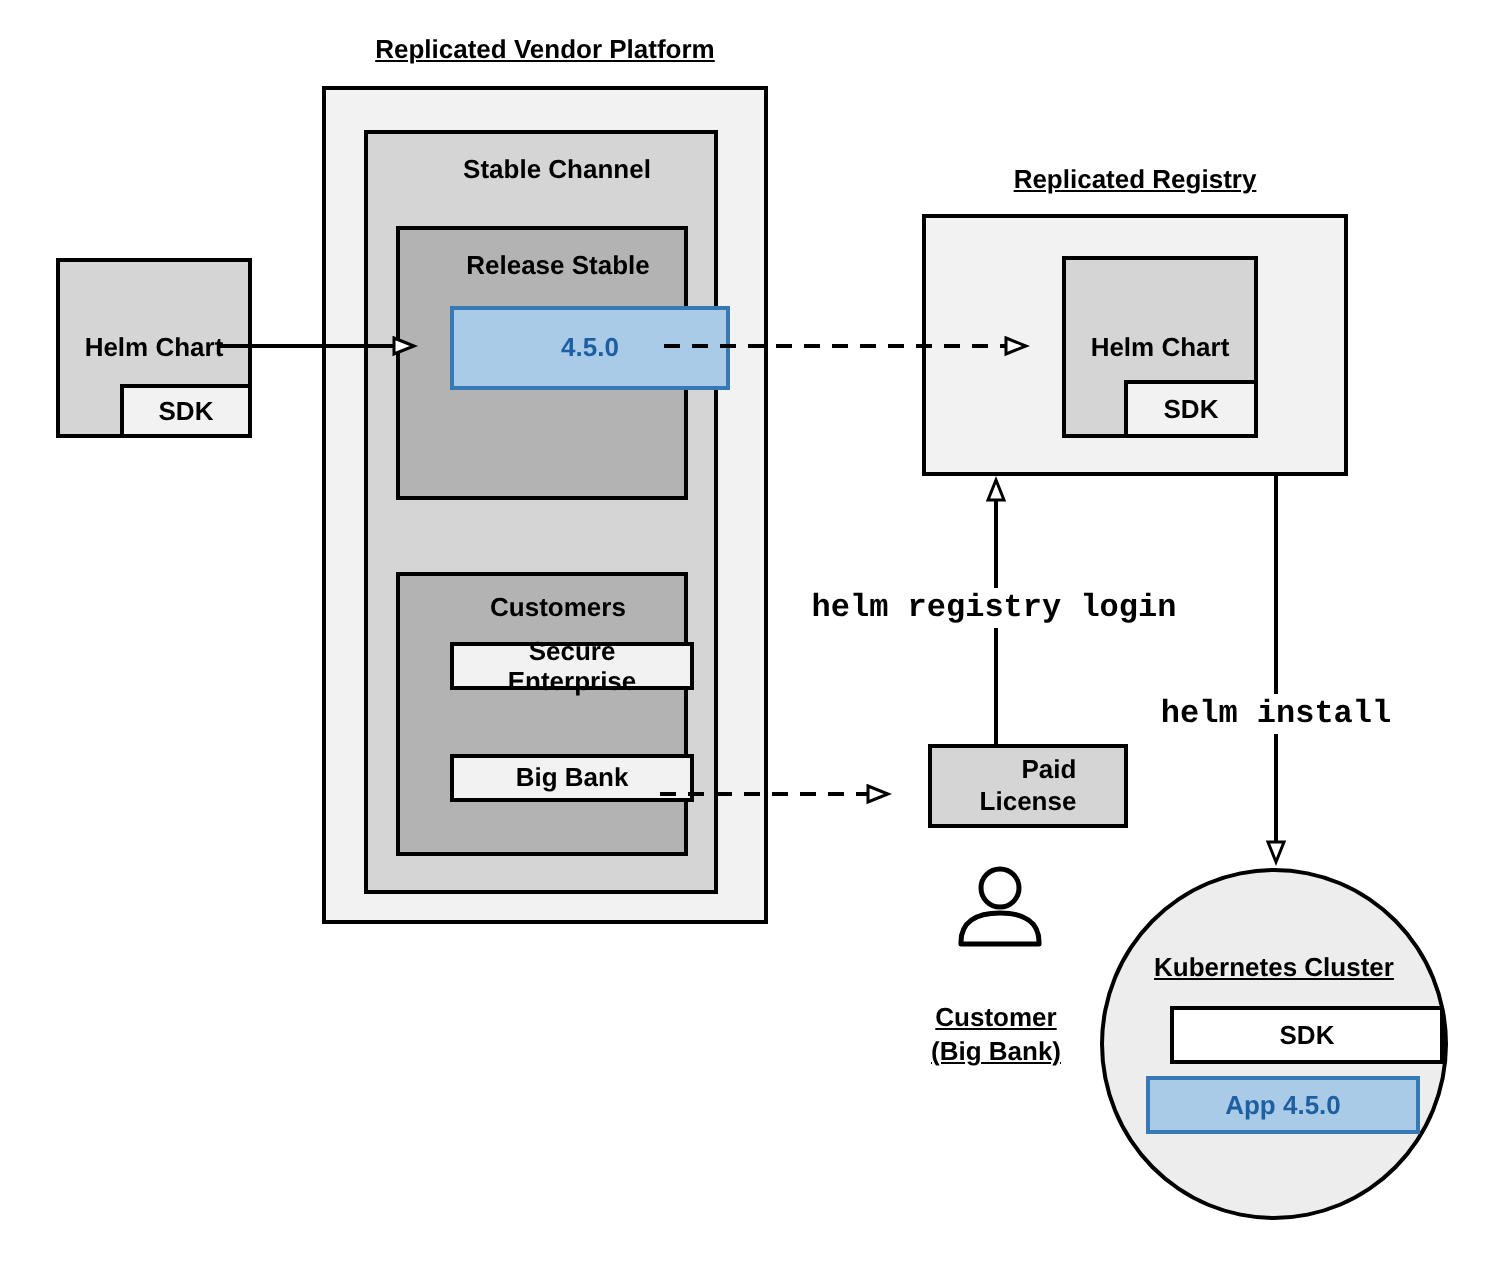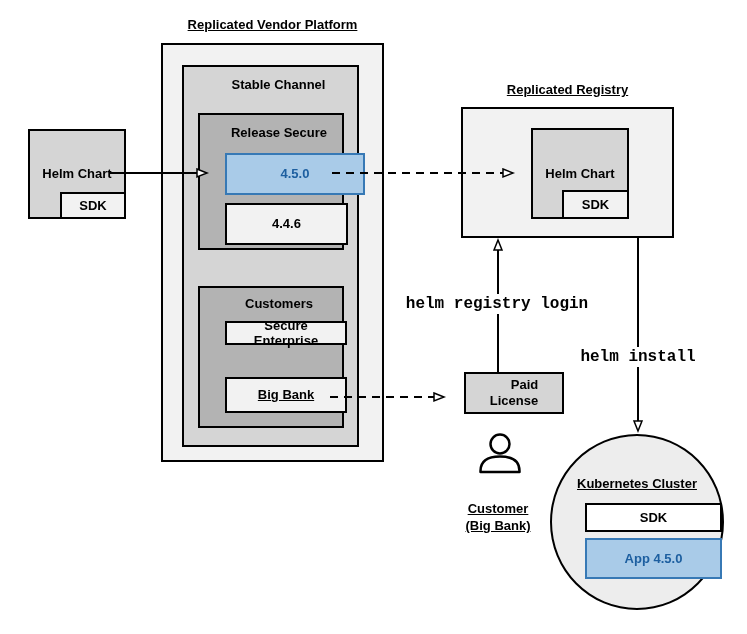--- a/index.html
+++ b/index.html
@@ -31,35 +31,34 @@
 
   <div class="float-title" style="left:161px;top:17px;width:223px;">Replicated Vendor Platform</div>
 
   <div class="box fill-light" style="left:161px;top:43px;width:223px;height:419px;"></div>
 
   <div class="box fill-medium" style="left:182px;top:65px;width:177px;height:382px;">
     <div class="box-title lbl" style="top:10px;">Stable Channel</div>
   </div>
 
   <div class="box fill-dark" style="left:198px;top:113px;width:146px;height:137px;">
-    <div class="box-title lbl" style="top:10px;">Release Secure</div>
+    <div class="box-title lbl" style="top:10px;">Release Stable</div>
   </div>
 
   <div class="box fill-blue flex-center lbl" style="left:209px;top:153px;width:140px;height:42px;">4.5.0</div>
 
-  <div class="box fill-light flex-center lbl" style="left:209px;top:203px;width:123px;height:42px;">4.4.6</div>
 
   <div class="box fill-dark" style="left:198px;top:286px;width:146px;height:142px;">
     <div class="box-title lbl" style="top:8px;">Customers</div>
   </div>
 
   <div class="box fill-light flex-center lbl" style="left:209px;top:321px;width:122px;height:24px;line-height:15px;">Secure
 Enterprise</div>
 
-  <div class="box fill-light flex-center lbl" style="left:209px;top:377px;width:122px;height:36px;text-decoration:underline;">Big Bank</div>
+  <div class="box fill-light flex-center lbl" style="left:209px;top:377px;width:122px;height:24px;">Big Bank</div>
 
   <div class="box fill-medium flex-center lbl" style="left:12px;top:129px;width:98px;height:90px;">Helm Chart</div>
   <div class="box fill-light flex-center lbl" style="left:44px;top:192px;width:66px;height:27px;">SDK</div>
 
   <div class="float-title" style="left:461px;top:82px;width:213px;">Replicated Registry</div>
 
   <div class="box fill-light" style="left:461px;top:107px;width:213px;height:131px;"></div>
 
   <div class="box fill-medium flex-center lbl" style="left:515px;top:128px;width:98px;height:91px;">Helm Chart</div>
   <div class="box fill-light flex-center lbl" style="left:546px;top:190px;width:67px;height:29px;">SDK</div>
@@ -71,21 +70,21 @@
     <circle cx="23" cy="14" r="9.5" fill="#fff" stroke="#000" stroke-width="2.5"></circle>
     <path d="M3.5 42 L3.5 41 C3.5 31 11 26.5 23 26.5 C35 26.5 42.5 31 42.5 41 L42.5 42 Z" fill="#fff" stroke="#000" stroke-width="2.5" stroke-linejoin="round"></path>
   </svg>
 
   <div class="float-title" style="left:438px;top:500px;width:120px;line-height:17px;white-space:pre-line;">Customer
 (Big Bank)</div>
 
   <div class="circle fill-circle" style="left:550px;top:434px;width:174px;height:176px;"></div>
   <div class="float-title" style="left:550px;top:476px;width:174px;">Kubernetes Cluster</div>
   <div class="box fill-white flex-center lbl" style="left:569px;top:503px;width:137px;height:29px;">SDK</div>
-  <div class="box fill-blue flex-center lbl" style="left:569px;top:538px;width:137px;height:41px;">App 4.5.0</div>
+  <div class="box fill-blue flex-center lbl" style="left:557px;top:538px;width:137px;height:29px;">App 4.5.0</div>
 
   <svg class="overlay" width="747" height="634" viewBox="0 0 747 634">
     <defs>
       <marker id="arrow" markerUnits="userSpaceOnUse" markerWidth="14" markerHeight="12" refX="1" refY="5" orient="auto">
         <path d="M1 1 L11 5 L1 9 Z" fill="#fff" stroke="#000" stroke-width="1.5"></path>
       </marker>
     </defs>
     <line x1="110" y1="173" x2="197" y2="173" stroke="#000" stroke-width="2" marker-end="url(#arrow)"></line>
     <line x1="332" y1="173" x2="503" y2="173" stroke="#000" stroke-width="2" stroke-dasharray="8 6" marker-end="url(#arrow)"></line>
     <line x1="330" y1="397" x2="434" y2="397" stroke="#000" stroke-width="2" stroke-dasharray="8 6" marker-end="url(#arrow)"></line>

